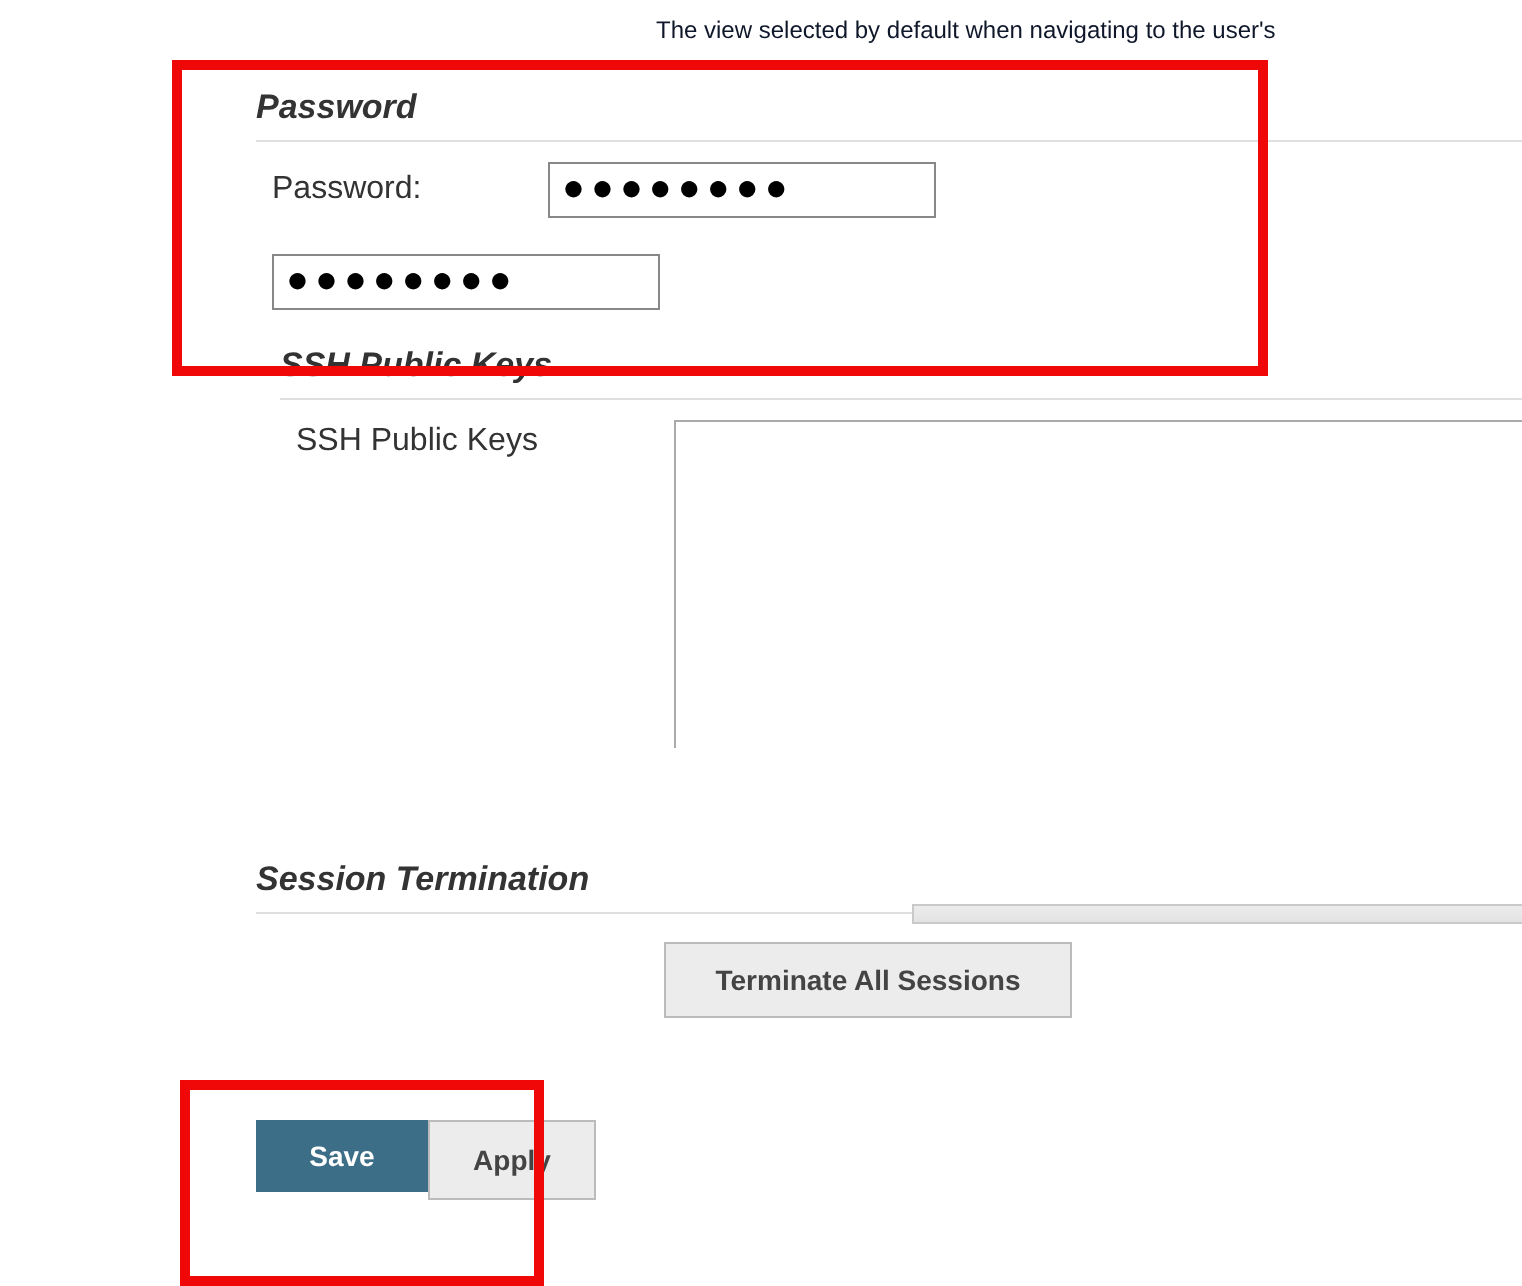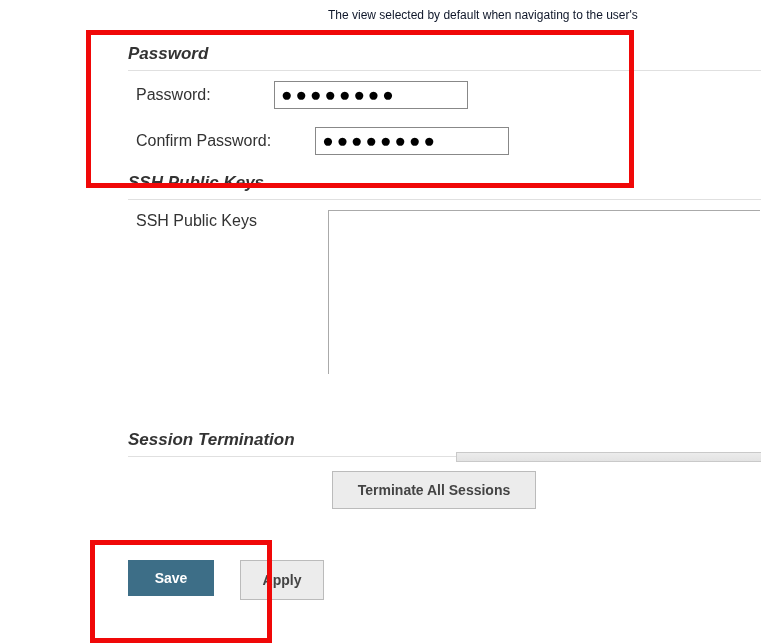--- a/index.html
+++ b/index.html
@@ -77,20 +77,21 @@
       width: 194px;
       padding: 2px 6px;
       font-size: 19px;
       line-height: 24px;
       letter-spacing: 3px;
       font-family: Arial, sans-serif;
       color: #000;
     }
     .section-ssh {
       margin-top: 14px;
+      margin-left: 12px;
     }
     .ssh-row {
       display: flex;
       align-items: flex-start;
       margin: 10px 0 0 8px;
     }
     .ssh-label {
       font-size: 16px;
       color: #333;
       width: 192px;
@@ -139,21 +140,21 @@
     }
     .btn-terminate {
       width: 204px;
     }
     .bottom-actions {
       position: absolute;
       left: 128px;
       top: 560px;
       display: flex;
       align-items: flex-start;
-      gap: 26px;
+      gap: 0;
     }
     .btn-save {
       background: #3d6e87;
       color: #fff;
       border: none;
       width: 86px;
       height: 36px;
       line-height: 36px;
     }
     .btn-apply {
@@ -173,21 +174,20 @@
 
   <div class="section-password">
     <div class="section-title">Password</div>
 
     <div class="field-row password-row">
       <div class="field-label">Password:</div>
       <input type="text" class="text-input" value="●●●●●●●●" style="">
     </div>
 
     <div class="field-row confirm-row">
-      <div class="field-label">Confirm Password:</div>
       <input type="text" class="text-input" value="●●●●●●●●" style="">
     </div>
   </div>
 
   <div class="section-ssh">
     <div class="section-title">SSH Public Keys</div>
     <div class="ssh-row">
       <div class="ssh-label">SSH Public Keys</div>
       <textarea class="ssh-textarea" style=""></textarea>
     </div>

